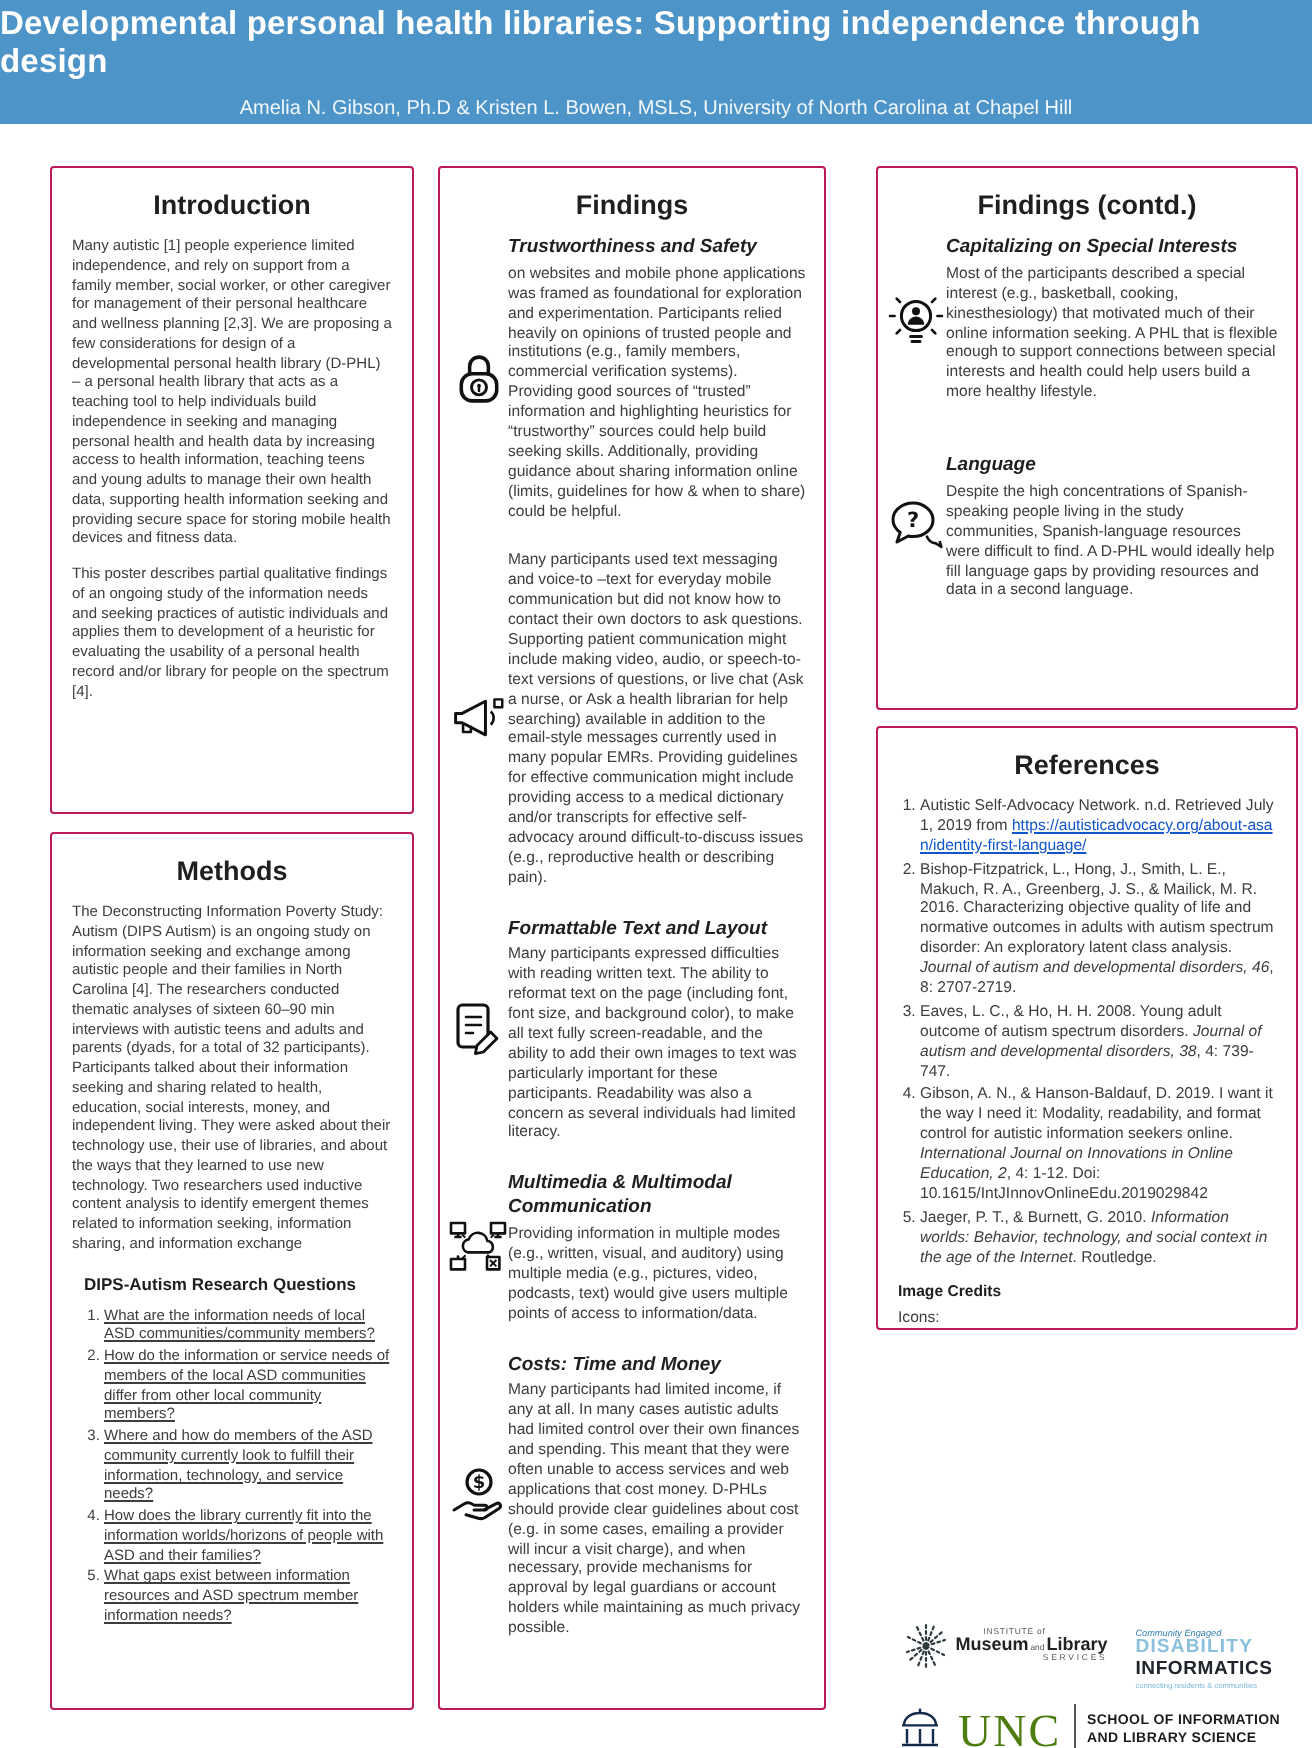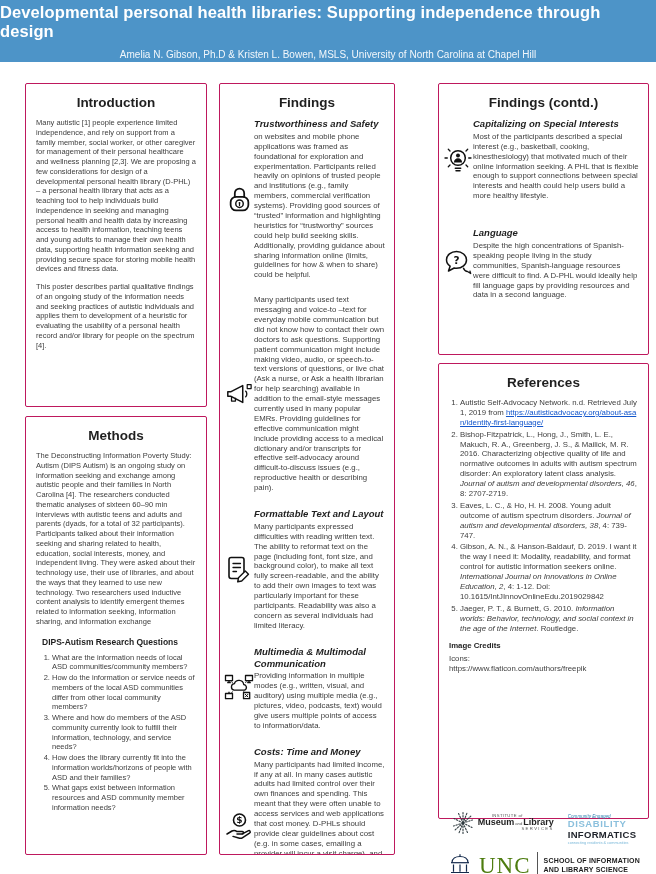--- a/index.html
+++ b/index.html
@@ -12,33 +12,33 @@
   .header .authors{font-size:10px;color:#f2f7fb;}
   
   .box{position:absolute;background:#fff;border:1px solid #be185d;border-radius:2px;
        box-sizing:border-box;overflow:hidden;}
   .box h2{text-align:center;font-size:13.5px;color:#1f1f1f;margin:11px 6px 8px;font-weight:bold;}
   .body{font-size:7.5px;line-height:1.3;margin:0 10px 8px;color:#3d3d3d;}
   
   .intro-box{left:25px;top:83px;width:182px;height:324px;}
   .methods-box{left:25px;top:416px;width:182px;height:439px;}
   .methods-box h3{font-size:8.5px;font-weight:bold;color:#1f1f1f;margin:10px 10px 6px 16px;}
-  ol.questions{margin:0 8px 8px 10px;padding-left:16px;font-size:7.5px;line-height:1.3;}
+  ol.questions{margin:0 8px 8px 10px;padding-left:16px;font-size:7.5px;line-height:1.3;text-decoration:underline;}
   ol.questions li{margin-bottom:1px;}
   
-  .findings-box{left:219px;top:83px;width:176px;height:772px;}
+  .findings-box{left:219px;top:83px;width:194px;height:772px;}
   .findings2-box{left:438px;top:83px;width:211px;height:272px;}
   .finding{display:flex;margin:0 9px 15px 4px;}
   .f-icon{flex:0 0 30px;display:flex;align-items:center;justify-content:center;}
   .f-text{flex:1;}
   .f-title{font-size:9.5px;font-weight:bold;color:#1f1f1f;line-height:1.25;margin-bottom:2px;font-style:italic;}
   .f-body{font-size:7.8px;line-height:1.27;color:#3d3d3d;}
   .findings2-box .finding{margin-bottom:26px;margin-top:4px;}
   
-  .references-box{left:438px;top:363px;width:211px;height:456px;}
+  .references-box{left:438px;top:363px;width:211px;height:302px;}
   ol.refs{margin:0 9px 6px 6px;padding-left:15px;font-size:7.8px;line-height:1.27;}
   ol.refs li{margin-bottom:2px;}
   .ref-link{color:#1155cc;text-decoration:underline;word-break:break-all;cursor:pointer;}
   .credits{margin:8px 10px 0 10px;font-size:7.8px;line-height:1.3;}
   .credits-h{font-weight:bold;color:#1f1f1f;margin-bottom:2px;}
   
   .ack-box{left:438px;top:745px;width:211px;height:50px;padding:5px 8px;}
   .ack-h{font-size:8.2px;font-weight:bold;color:#1f1f1f;}
   .ack-b{font-size:7.8px;line-height:1.3;color:#3d3d3d;}
   
@@ -80,21 +80,21 @@
 
   <section class="box methods-box">
     <h2>Methods</h2>
     <p class="body">The Deconstructing Information Poverty Study: Autism (DIPS Autism) is an ongoing study on information seeking and exchange among autistic people and their families in North Carolina [4]. The researchers conducted thematic analyses of sixteen 60–90 min interviews with autistic teens and adults and parents (dyads, for a total of 32 participants). Participants talked about their information seeking and sharing related to health, education, social interests, money, and independent living. They were asked about their technology use, their use of libraries, and about the ways that they learned to use new technology. Two researchers used inductive content analysis to identify emergent themes related to information seeking, information sharing, and information exchange</p>
     <h3>DIPS-Autism Research Questions</h3>
     <ol class="questions">
       <li>What are the information needs of local ASD communities/community members?</li>
       <li>How do the information or service needs of members of the local ASD communities differ from other local community members?</li>
       <li>Where and how do members of the ASD community currently look to fulfill their information, technology, and service needs?</li>
       <li>How does the library currently fit into the information worlds/horizons of people with ASD and their families?</li>
-      <li>What gaps exist between information resources and ASD community member information needs?</li>
+      <li>What gaps exist between information resources and ASD spectrum member information needs?</li>
     </ol>
   </section>
 
   <section class="box findings-box">
     <h2>Findings</h2>
 
     <div class="finding">
       <div class="f-icon">
         <svg width="25" height="29" viewBox="0 0 24 27" fill="none" stroke="#111" stroke-width="1.7" stroke-linecap="round">
           <path d="M7.5 11V7.5a4.5 4.5 0 0 1 9 0V11"></path>

